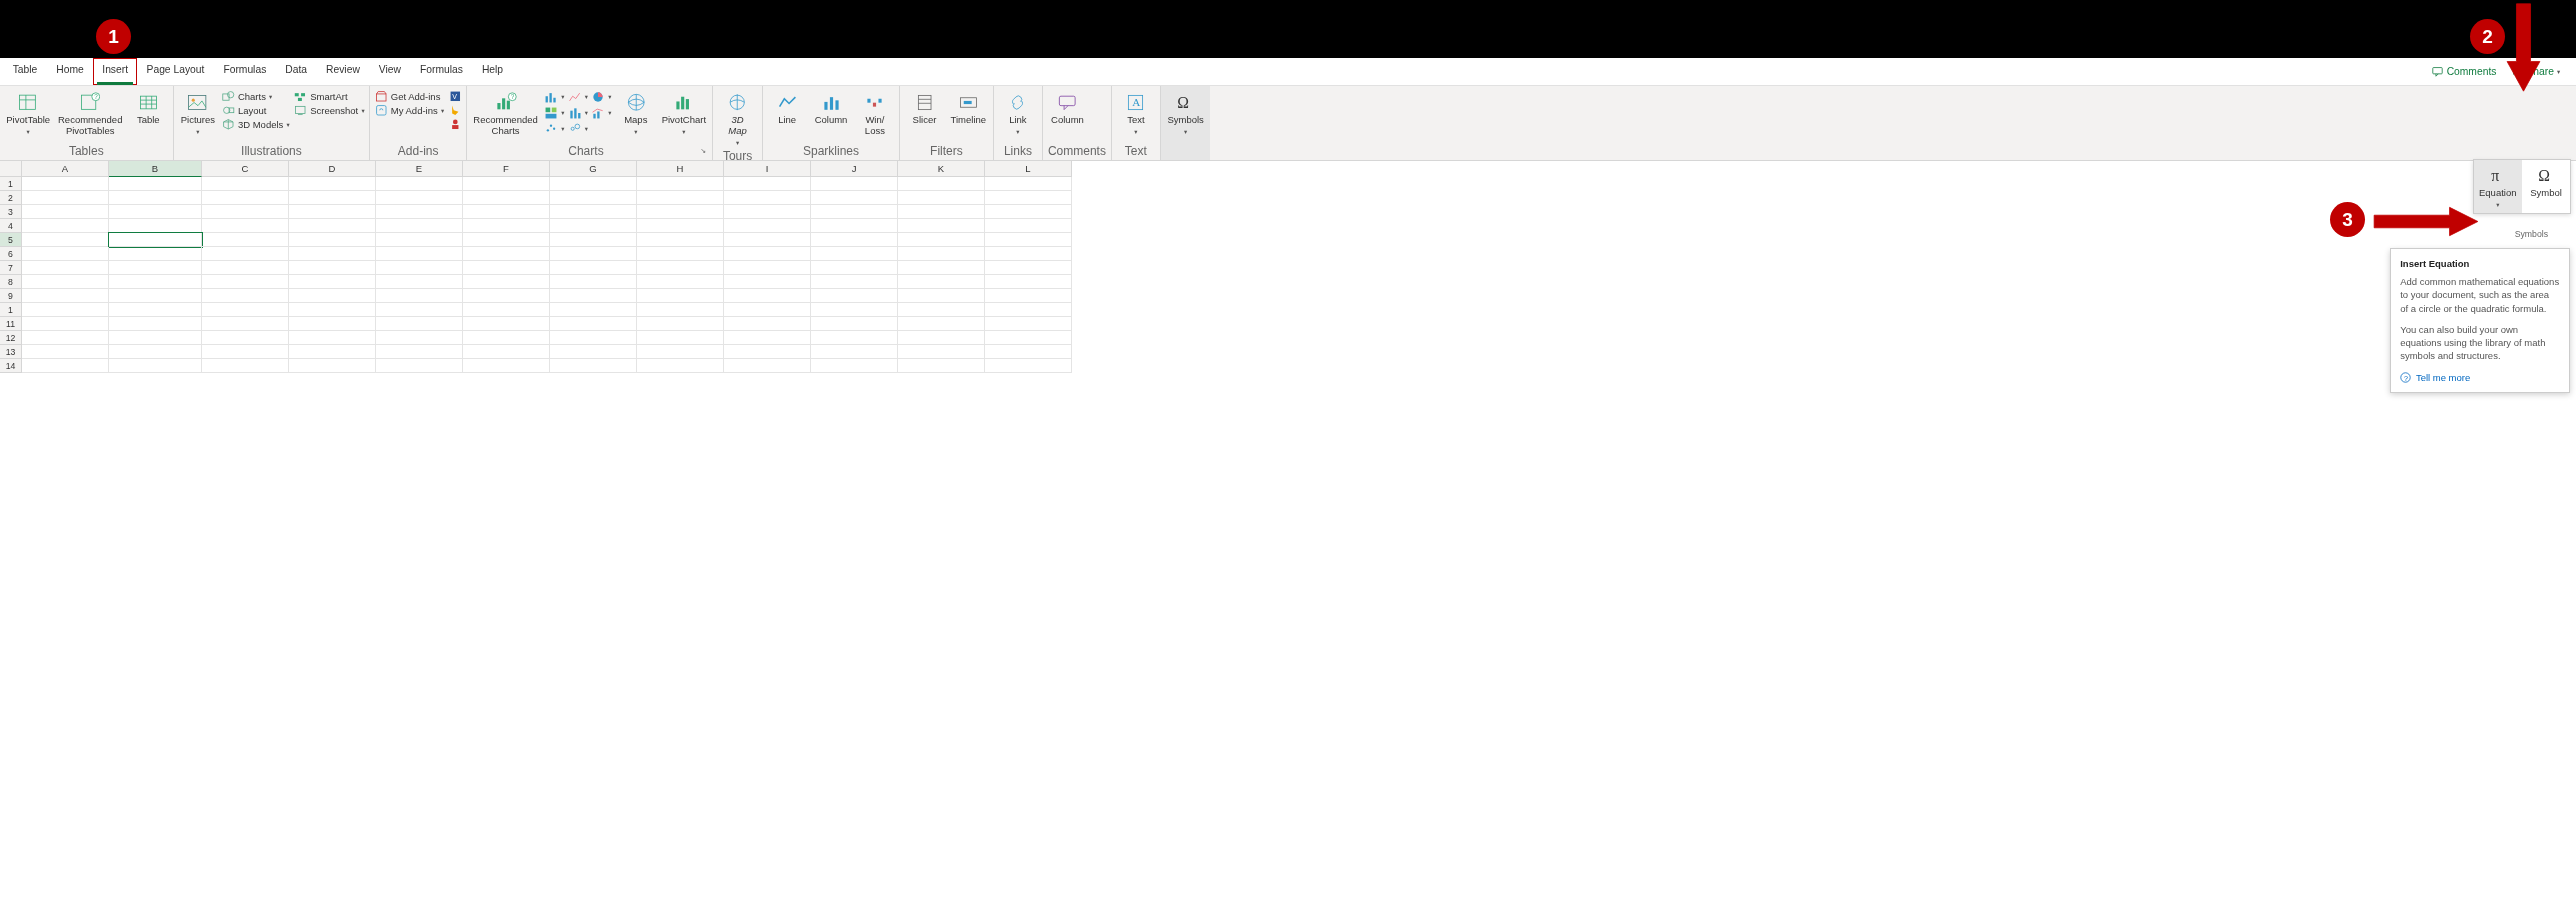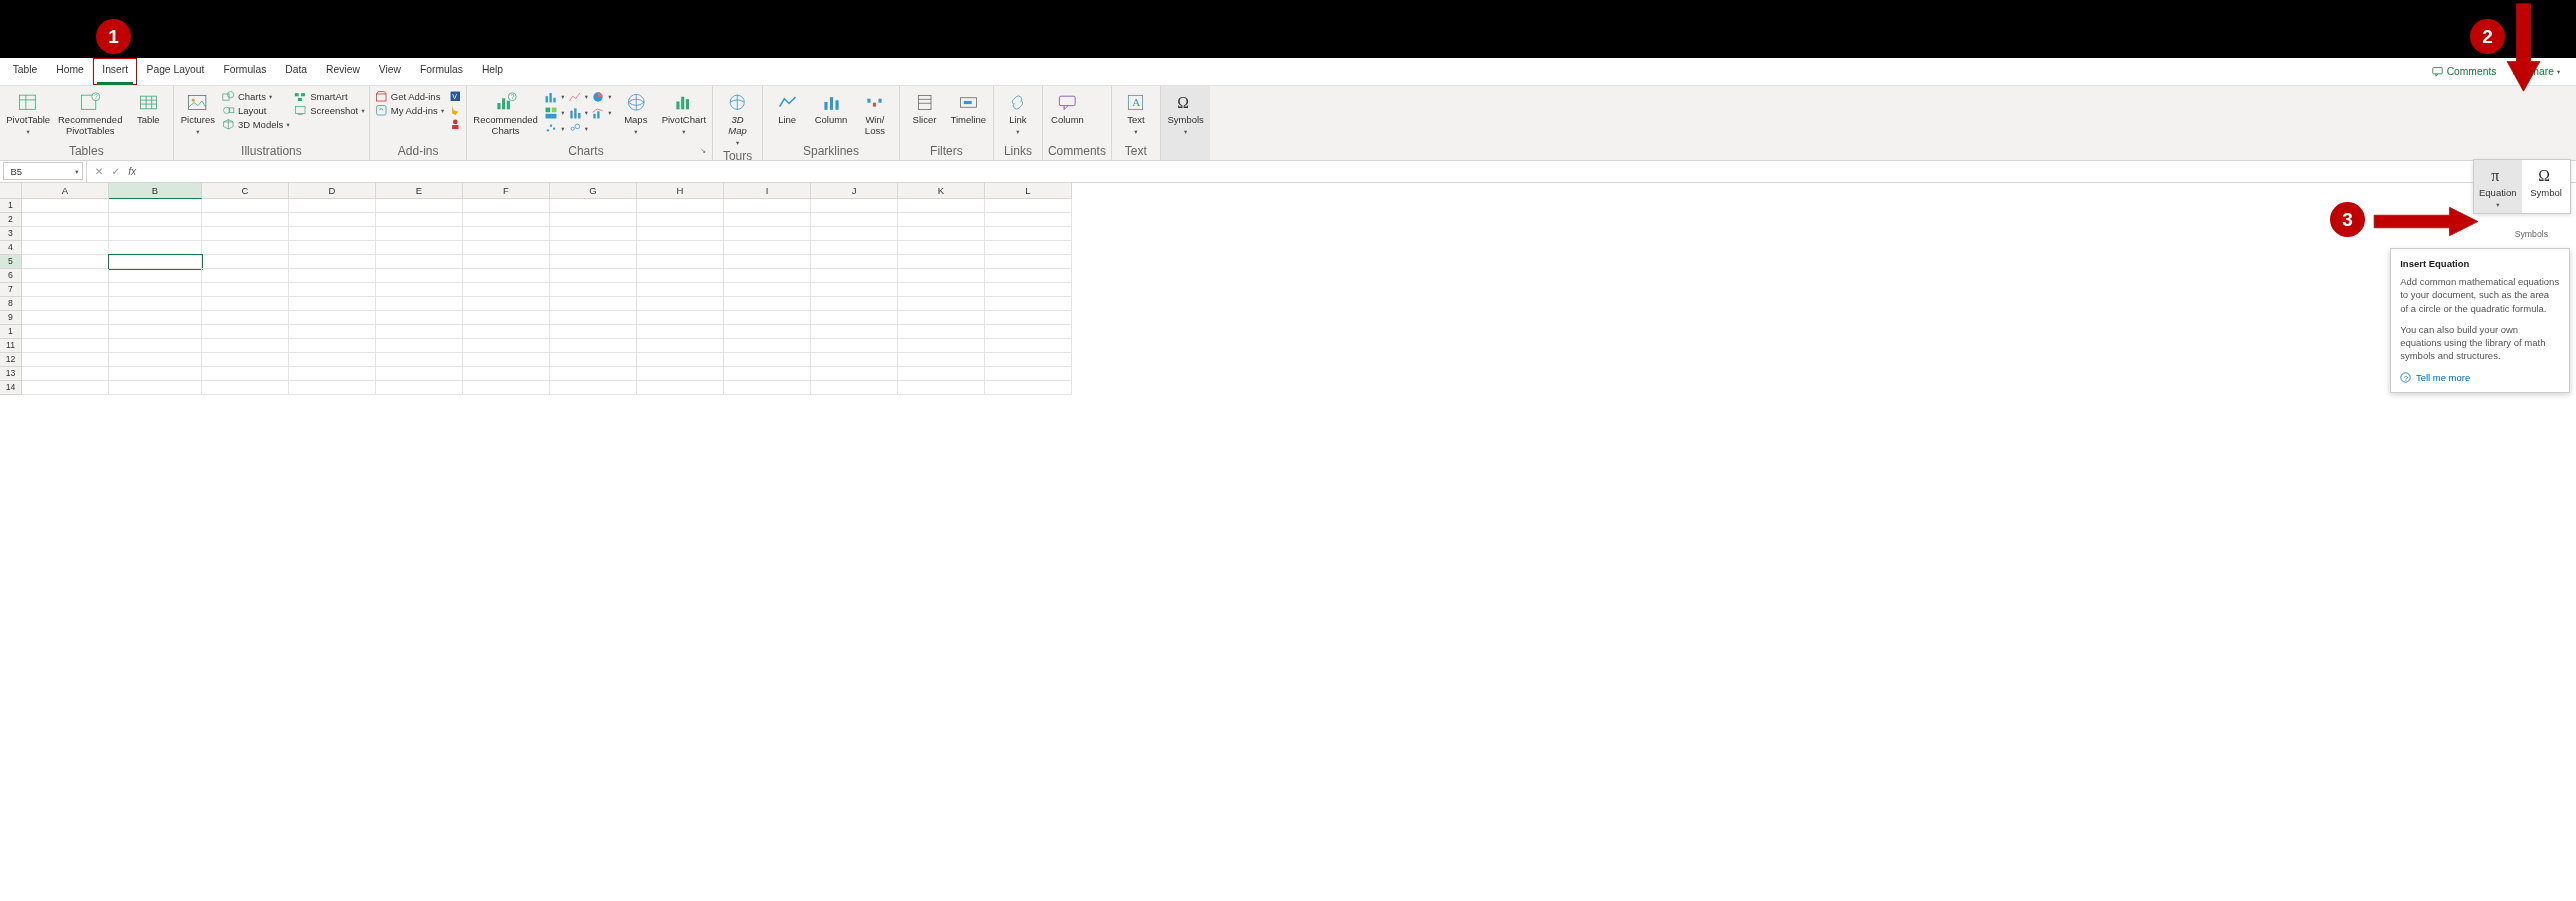--- a/index.html
+++ b/index.html
@@ -480,32 +480,20 @@
             </div>
             <span>Symbols</span>
             <span class="cv">▾</span>
           </div>
       </div>
       <div class="glabel">&nbsp;</div>
     </div>
 
   </div>
 
-  <div class="fbar">
-    <div class="namebox">
-      <span>B5</span>
-      <span class="cv">▾</span>
-    </div>
-    <div class="fxicons">
-      <span>✕</span>
-      <span>✓</span>
-      <span class="fx">fx</span>
-    </div>
-    <input class="fxinput" style="">
-  </div>
 
   <div class="grid">
     <div class="rowhdrs">
       <div class="corner"></div>
     <div class="rowhdr">1</div>
         <div class="rowhdr">2</div>
         <div class="rowhdr">3</div>
         <div class="rowhdr">4</div>
         <div class="rowhdr sel">5</div>
         <div class="rowhdr">6</div>

